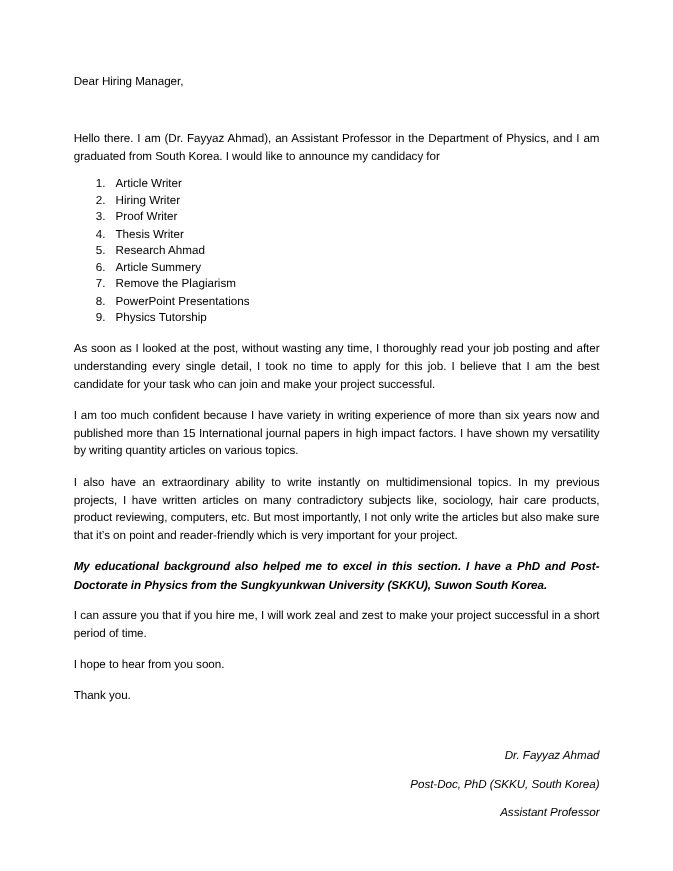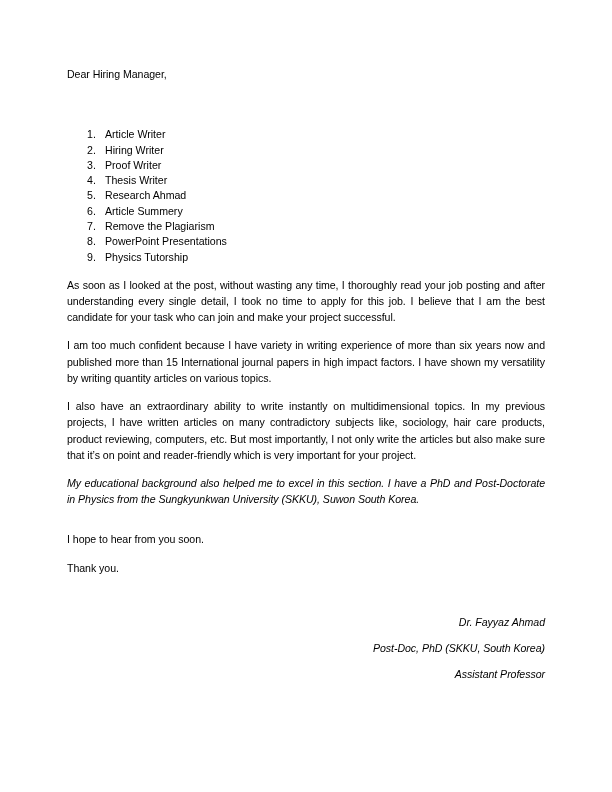--- a/index.html
+++ b/index.html
@@ -65,21 +65,21 @@
     padding-left: 38px;
     text-align: left;
   }
   ol.services li .num {
     position: absolute;
     left: 20px;
     width: 16px;
     text-align: left;
   }
   .emphasis {
-    font-weight: normal;
+    font-weight: bold;
     font-style: italic;
   }
   .signature p {
     font-style: italic;
     text-align: right;
     line-height: 16.2px;
     margin-bottom: 10px;
   }
   .signature p:last-child {
     margin-bottom: 0;
@@ -89,20 +89,21 @@
 </head>
 <body>
 
 <div class="page">
   <div class="letter-body">
 
     <p class="salutation">Dear Hiring Manager,</p>
 
     <div class="gap-large"></div>
 
+    <p>Hello there. I am (Dr. Fayyaz Ahmad), an Assistant Professor in the Department of Physics, and I am graduated from South Korea. I would like to announce my candidacy for</p>
 
     <div class="gap-list-top"></div>
 
     <ol class="services">
       <li><span class="num">1.</span><span>Article Writer</span></li>
       <li><span class="num">2.</span><span>Hiring Writer</span></li>
       <li><span class="num">3.</span><span>Proof Writer</span></li>
       <li><span class="num">4.</span><span>Thesis Writer</span></li>
       <li><span class="num">5.</span><span>Research Ahmad</span></li>
       <li><span class="num">6.</span><span>Article Summery</span></li>
@@ -122,20 +123,21 @@
     <div class="gap-para"></div>
 
     <p>I also have an extraordinary ability to write instantly on multidimensional topics. In my previous projects, I have written articles on many contradictory subjects like, sociology, hair care products, product reviewing, computers, etc. But most importantly, I not only write the articles but also make sure that it’s on point and reader-friendly which is very important for your project.</p>
 
     <div class="gap-para"></div>
 
     <p class="emphasis">My educational background also helped me to excel in this section. I have a PhD and Post-Doctorate in Physics from the Sungkyunkwan University (SKKU), Suwon South Korea.</p>
 
     <div class="gap-para"></div>
 
+    <p>I can assure you that if you hire me, I will work zeal and zest to make your project successful in a short period of time.</p>
 
     <div class="gap-para"></div>
 
     <p>I hope to hear from you soon.</p>
 
     <div class="gap-para"></div>
 
     <p>Thank you.</p>
 
     <div class="gap-sign"></div>

